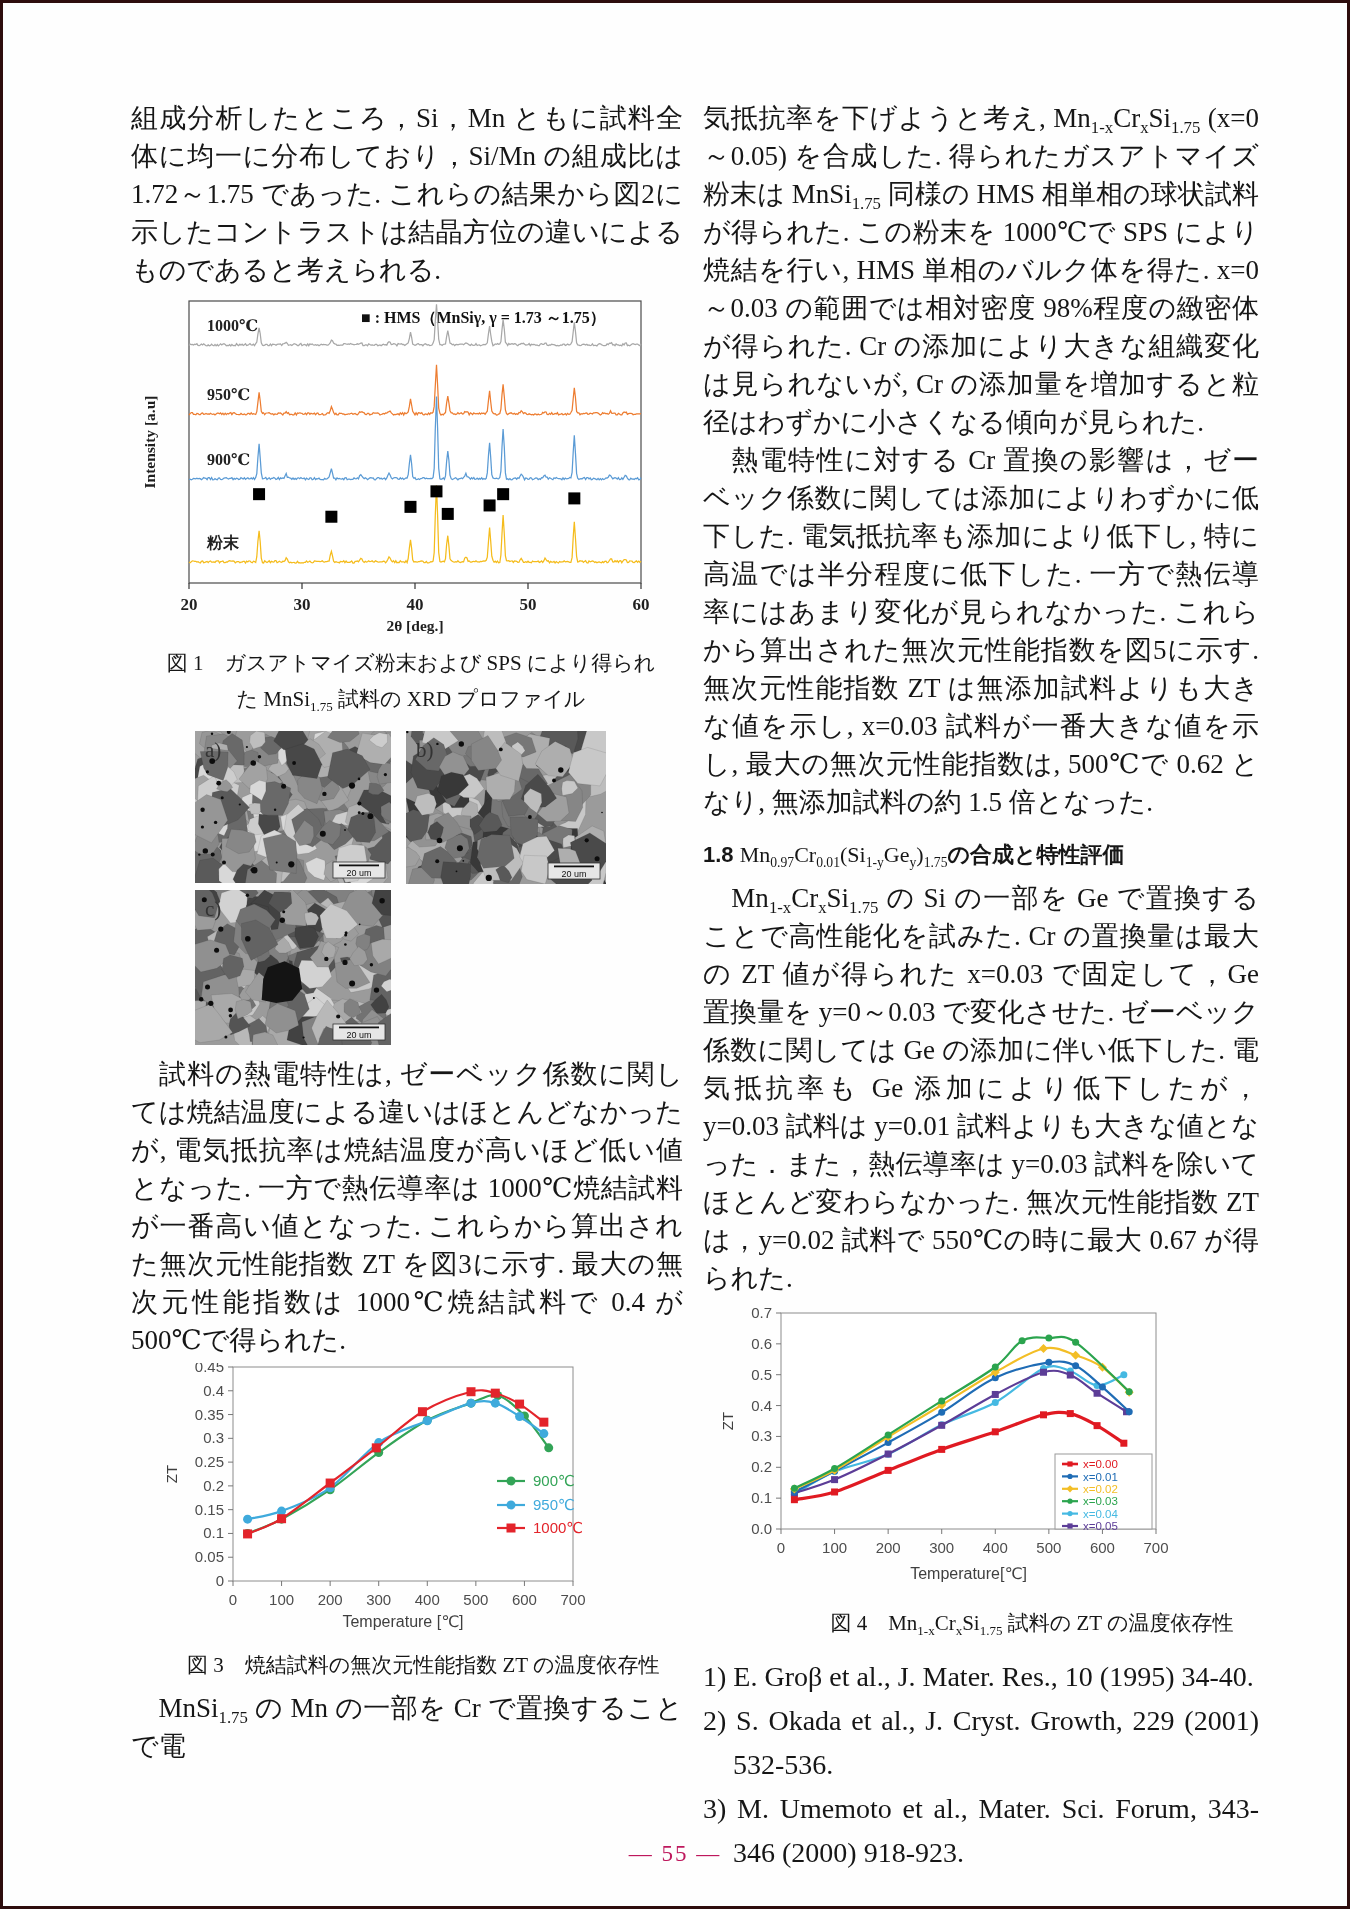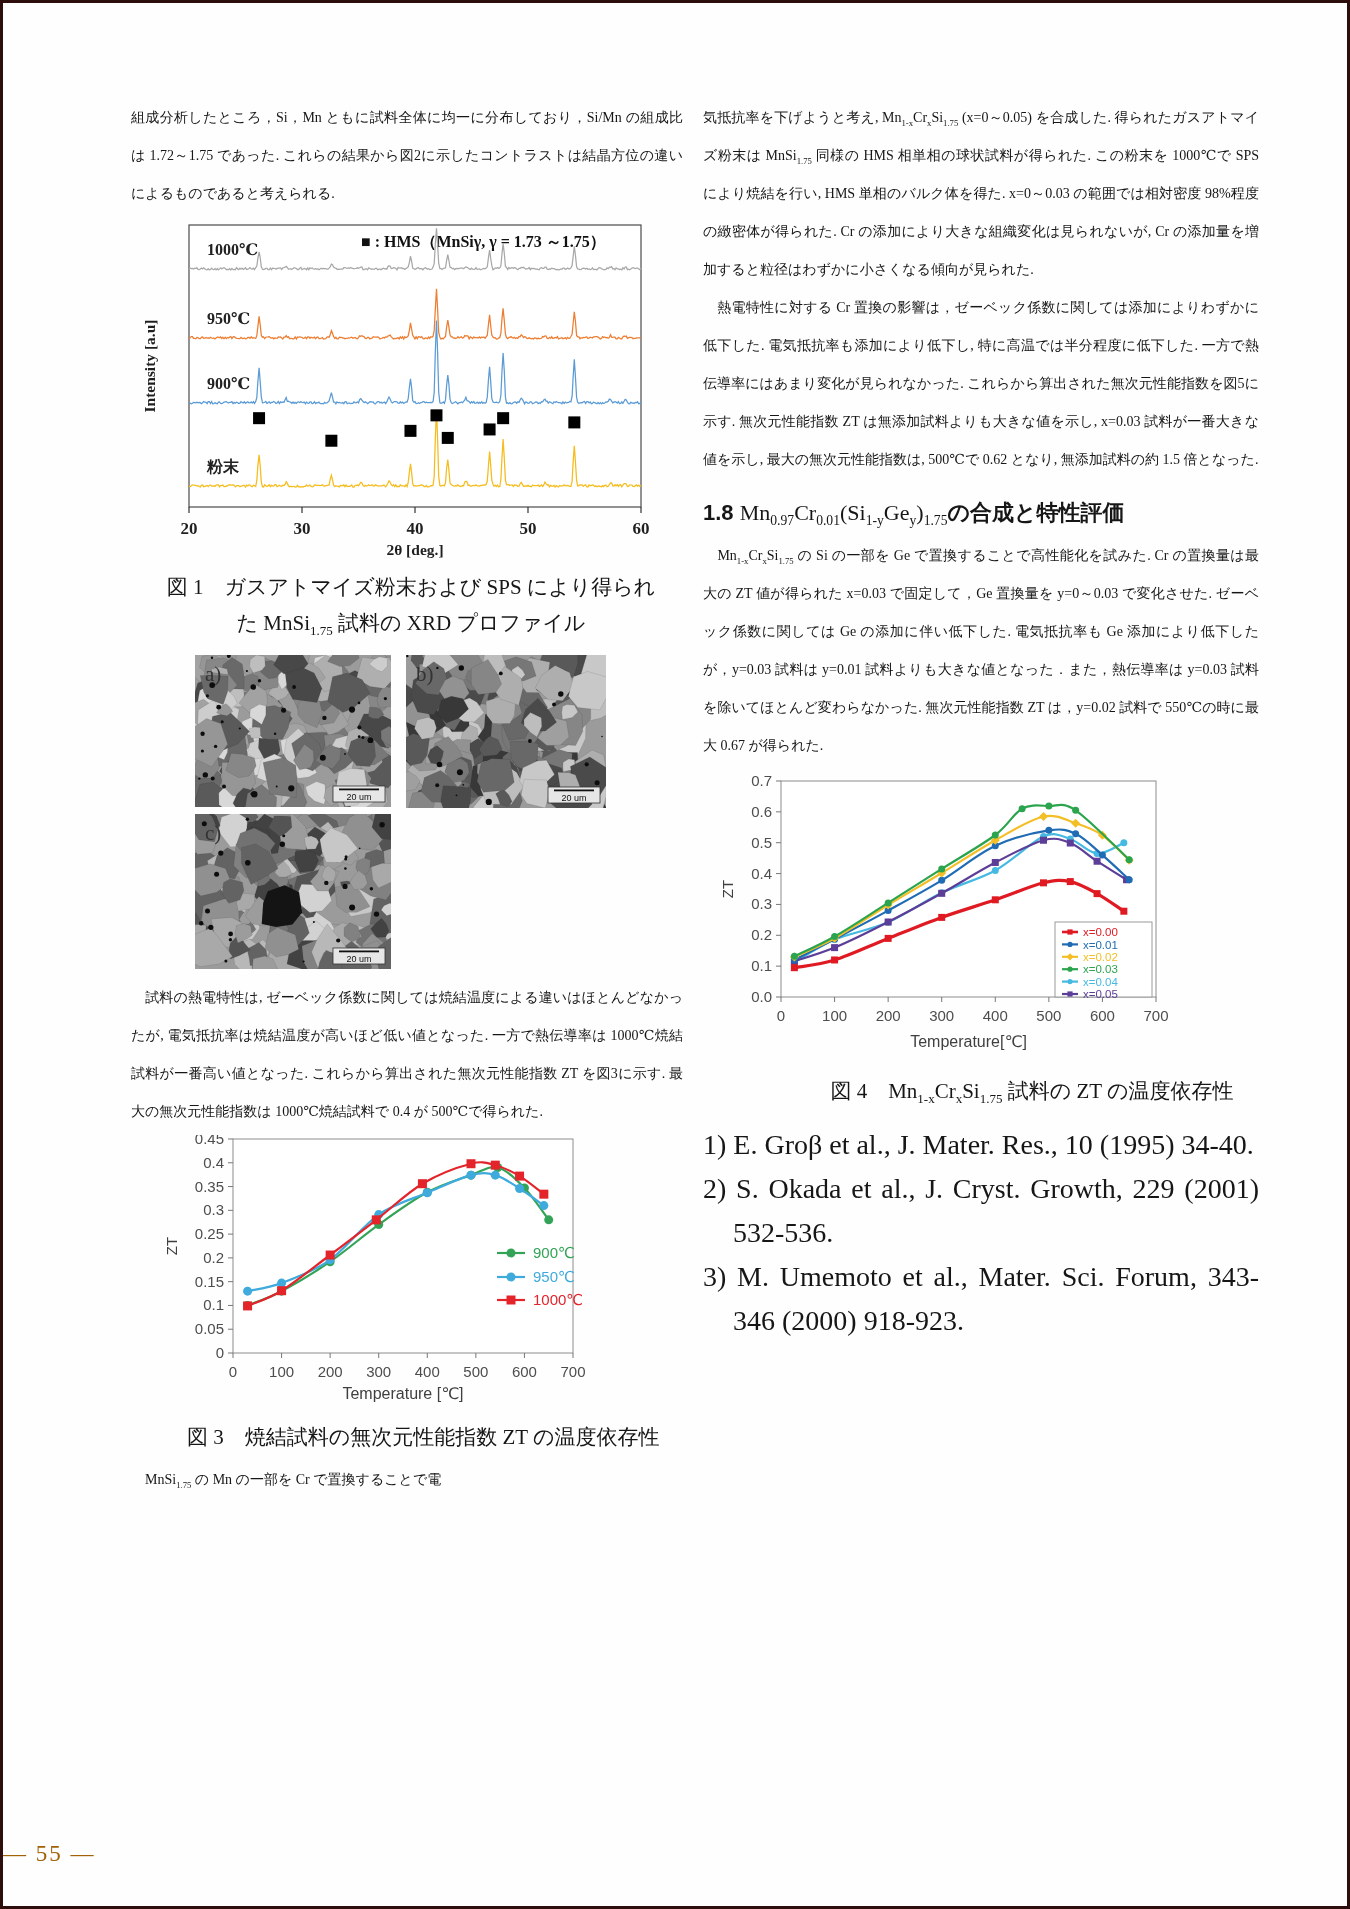--- a/index.html
+++ b/index.html
@@ -2,42 +2,42 @@
 <html><head>
 <meta charset="utf-8">
 <style>
   html,body{margin:0;padding:0;background:#ffffff;}
   .page{position:relative;width:1350px;height:1909px;background:#fefefe;
         border:3px solid #2e0d0d;box-sizing:border-box;overflow:hidden;
         font-family:"Liberation Serif","DejaVu Serif",serif;color:#161616;}
   .col{position:absolute;top:96px;}
   .col-left{left:128px;width:552px;}
   .col-right{left:700px;width:556px;}
-  .body-text{margin:0;font-size:14px;line-height:38px;text-align:justify;}
+  .body-text{margin:0;font-size:27px;line-height:38px;text-align:justify;}
   sub{font-size:0.62em;line-height:0;}
   figure{margin:0;}
   .chart{margin:0;}
   .fig1-block{margin-top:6px;margin-left:8px;}
   .fig2-block{margin-top:14px;}
   .fig3-block{margin-top:4px;}
   .fig4-block{margin-top:10px;}
   .caption{font-size:21px;line-height:36px;text-align:center;margin:6px auto 0;max-width:505px;font-family:Liberation Serif, serif;}
   .caption-single{line-height:40px;text-align:right;}
   .micro-row{display:flex;gap:15px;padding-left:64px;margin-bottom:6px;}
   .micro{font-size:0;line-height:0;}
   .fig2-caption{margin-top:12px;}
   .section-heading{margin:34px 0 0;font-size:22px;line-height:40px;font-weight:bold;
         font-family:"Liberation Sans","DejaVu Sans",sans-serif;}
   .section-heading .formula{font-family:"Liberation Serif","DejaVu Serif",serif;font-weight:normal;}
   .sh-right{margin-top:14px;}
   .para-after-heading{margin-top:4px;}
   .refs{margin:12px 0 0;padding:0;list-style:none;font-size:28px;line-height:44px;}
   .refs li{padding-left:30px;text-indent:-30px;text-align:justify;}
-  .footer{position:absolute;left:0;top:1838px;width:100%;
-        font-size:23px;letter-spacing:2px;color:#a16207;}
+  .footer{position:absolute;left:0;top:1838px;width:100%;text-align:center;
+        font-size:23px;letter-spacing:2px;color:#be185d;}
 </style>
 </head>
 <body>
 
 <div class="page">
 
   <div class="col col-left">
     <p class="body-text">組成分析したところ，Si，Mn ともに試料全体に均一に分布しており，Si/Mn の組成比は 1.72～1.75 であった. これらの結果から図2に示したコントラストは結晶方位の違いによるものであると考えられる.</p>
 
     <figure class="fig1-block">

